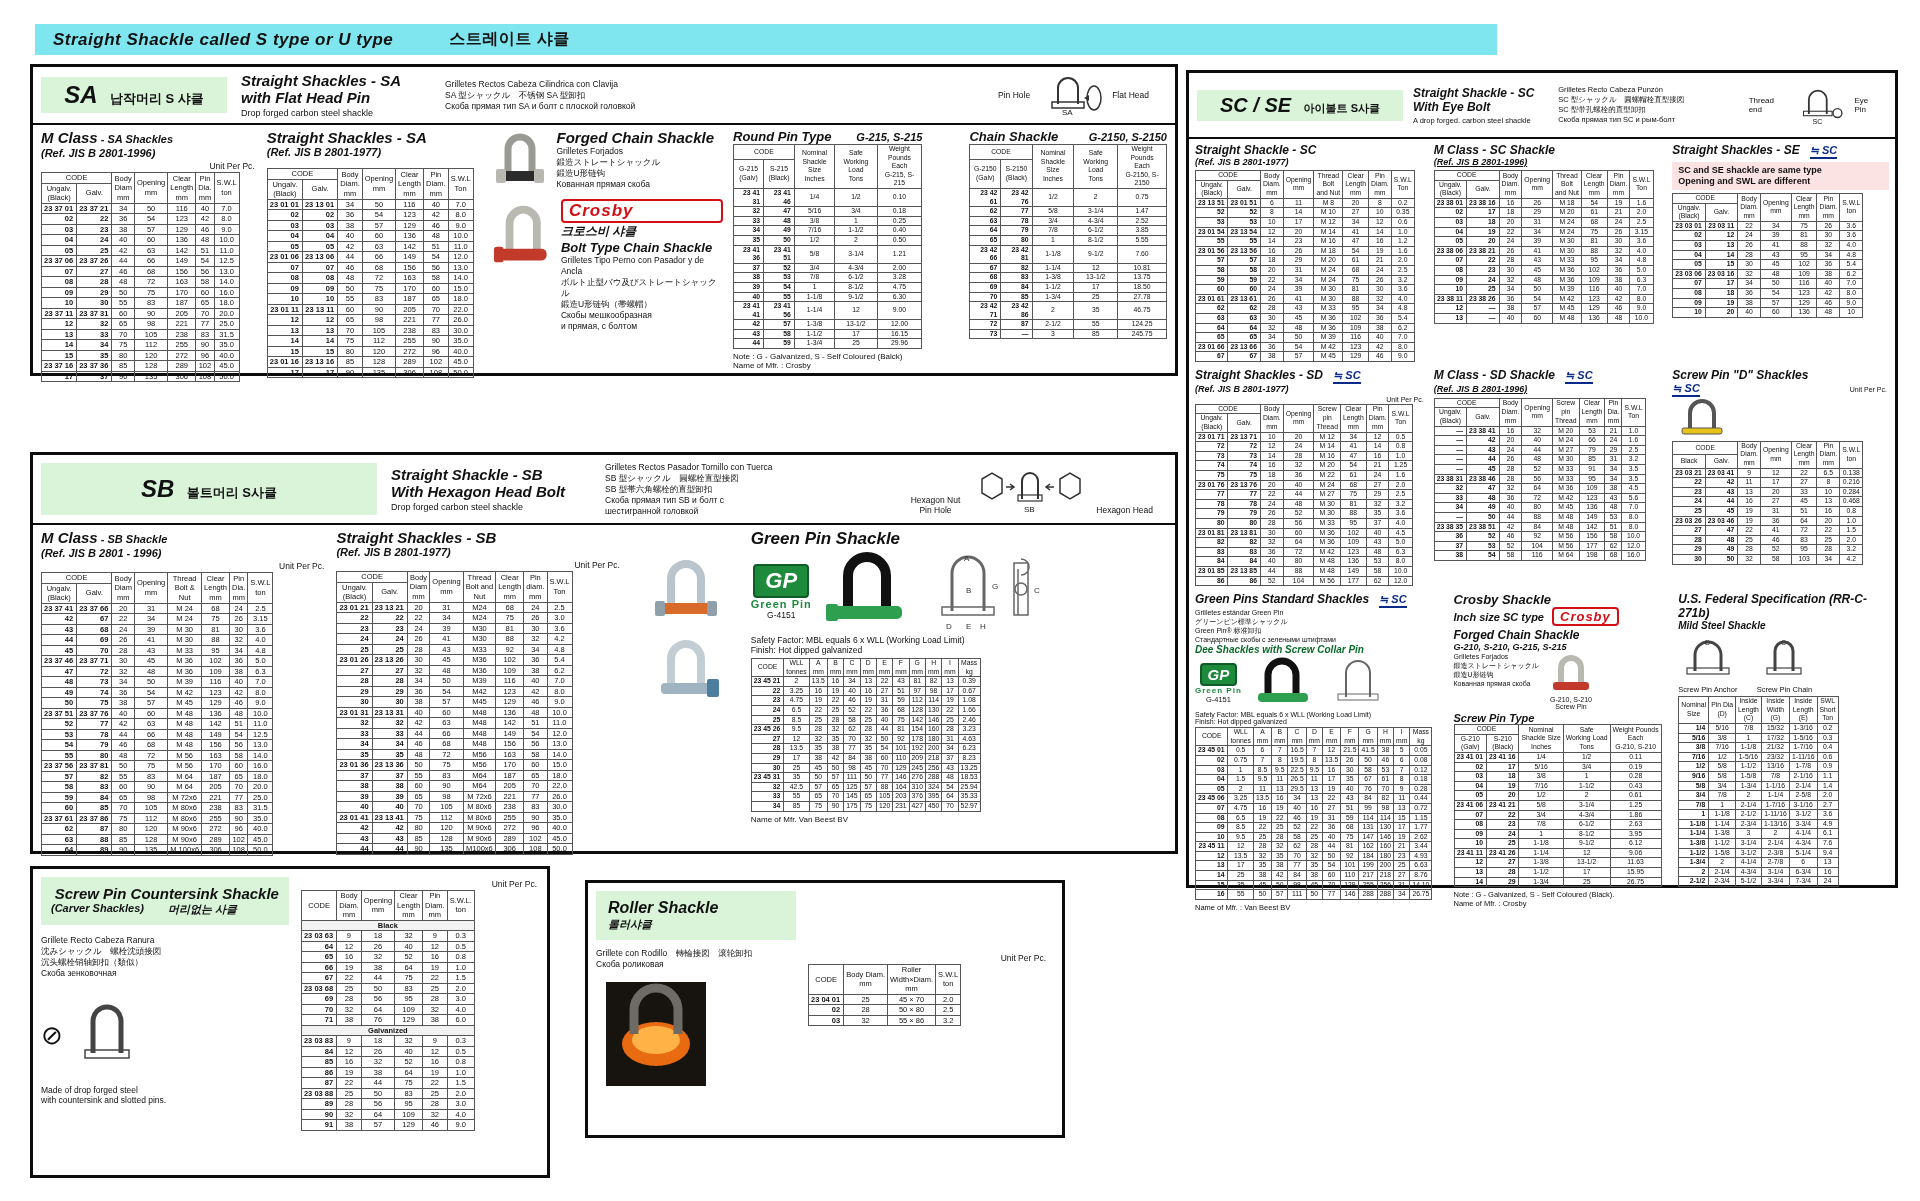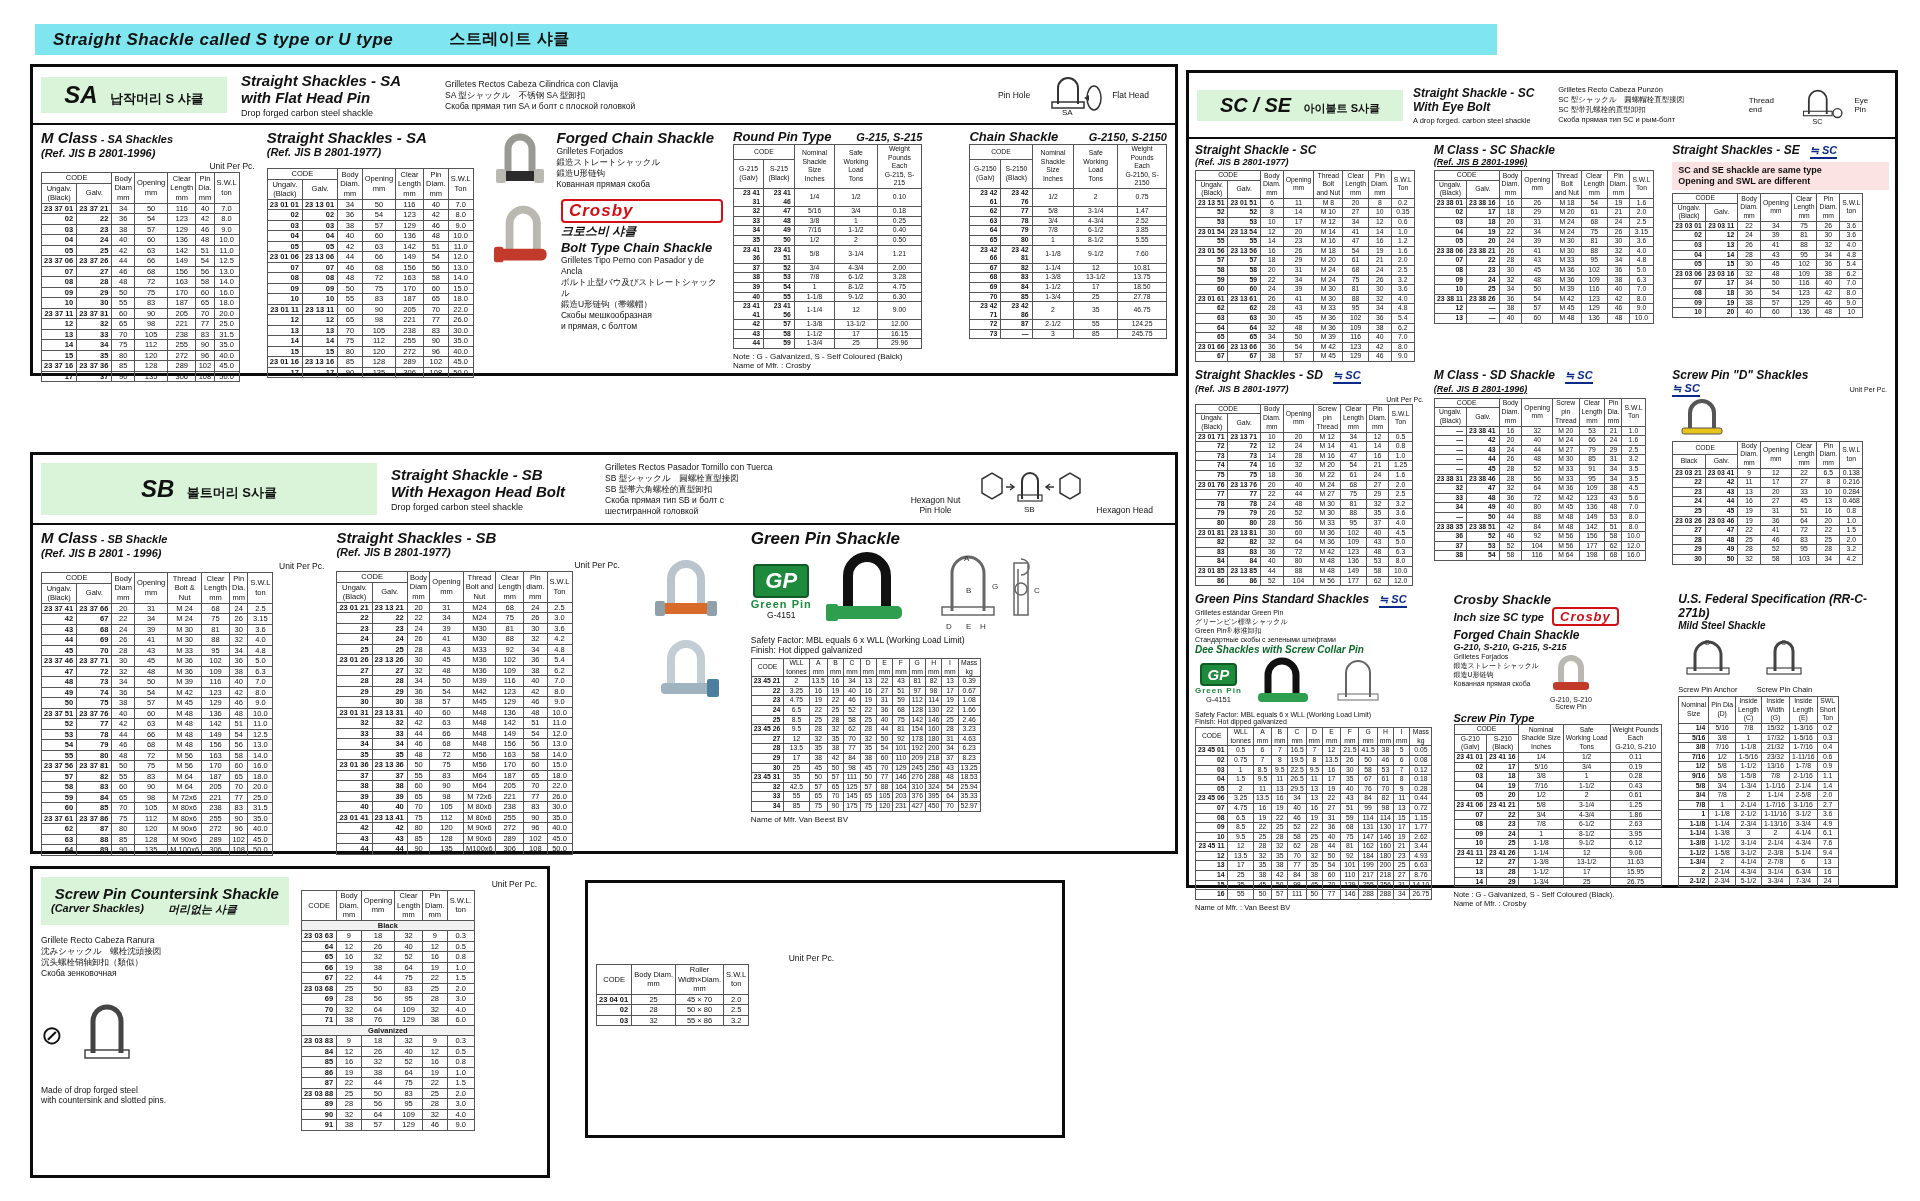--- a/index.html
+++ b/index.html
@@ -1805,20 +1805,34 @@
                 </tr>
               </tbody>
             </table>
           </div>
       </div>
     </div>
   </div>
 
   <div class="panel" style="left:585px;top:880px;width:480px;height:258px;">
     <div class="row" style="padding:8px;gap:12px;">
+      <div class="col" style="width:200px;">
+        <div class="tagbox" style="text-align:left;padding:8px 12px;">
+          <div class="t1" style="font-size:16px;">Roller Shackle</div>
+          <div class="t2">롤러샤클</div>
+        </div>
+        <div class="langs" style="margin-top:8px;">Grillete con Rodillo　轉輪接図　滚轮卸扣
+Скоба роликовая</div>
+        <svg width="120" height="120" viewBox="0 0 120 120" style="margin-top:4px;">
+          <rect x="10" y="8" width="100" height="104" fill="#17130f"></rect>
+          <ellipse cx="60" cy="70" rx="34" ry="22" fill="#e86b12"></ellipse>
+          <ellipse cx="60" cy="66" rx="24" ry="14" fill="#ffb347"></ellipse>
+          <path d="M38 60 V36 a22 22 0 0 1 44 0 V60" fill="none" stroke="#6e6a64" stroke-width="9"></path>
+        </svg>
+      </div>
       <div class="col" style="width:240px;padding-top:60px;">
         <div class="unit">Unit Per Pc.</div>
         <div class="tbl">
             <table>
               <thead>
                 <tr>
                   <th>CODE</th>
                   <th>Body Diam.
 mm</th>
                   <th>Roller

